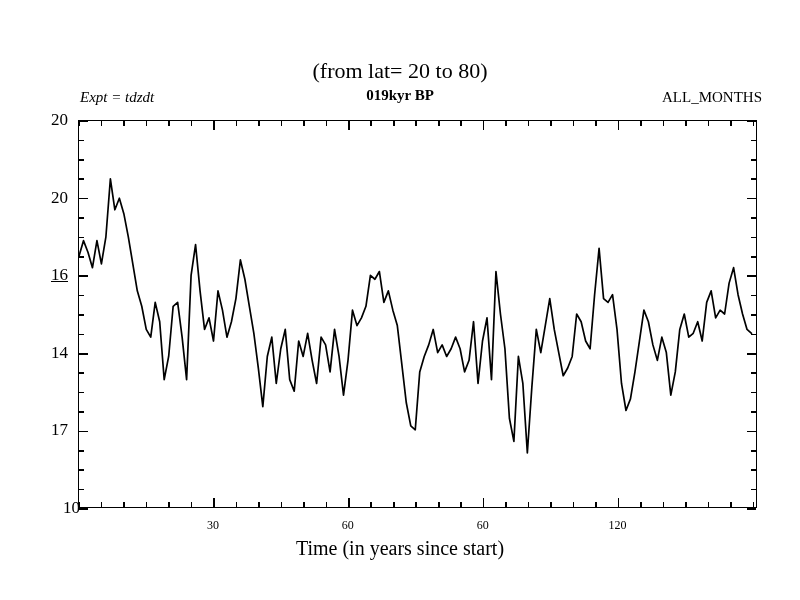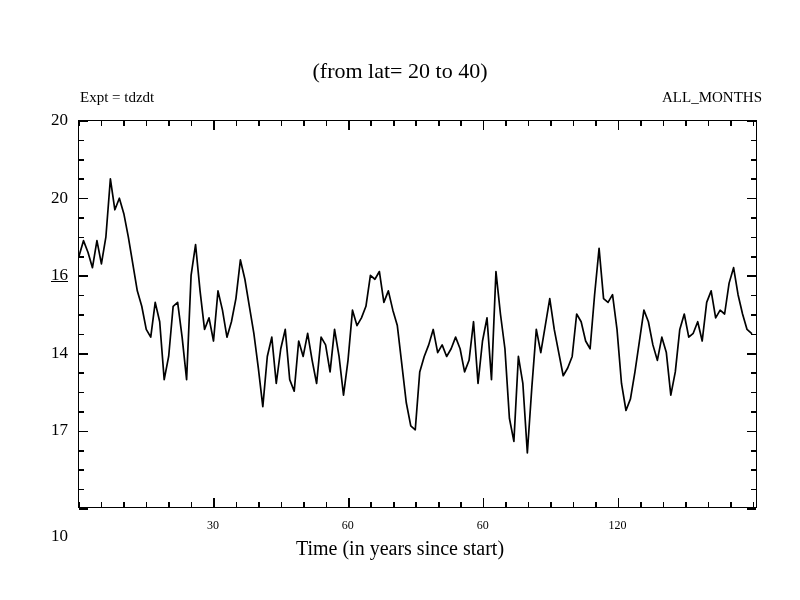--- a/index.html
+++ b/index.html
@@ -39,20 +39,21 @@
   }
 
   
   #annot-expt {
     position: absolute;
     left: 80px;
     top: 88px;
     font-size: 15px;
     line-height: 18px;
     white-space: nowrap;
+    font-style: italic;
   }
   #annot-period {
     position: absolute;
     left: 0;
     top: 86px;
     width: 800px;
     text-align: center;
     font-size: 15px;
     line-height: 18px;
     font-weight: bold;
@@ -125,23 +126,24 @@
     text-align: center;
     font-size: 20px;
     line-height: 24px;
   }
 </style>
 </head>
 <body>
 
 <div id="page">
 
-  <div id="title-sub">(from lat= 20 to 40)</div>
+  <div id="title-sub">(from lat= 20 to 80)</div>
 
   <div id="annot-expt">Expt = tdzdt</div>
+  <div id="annot-period">019kyr BP</div>
   <div id="annot-months">ALL_MONTHS</div>
 
   <div id="plot-frame">
     <svg id="plot-svg" viewBox="0 0 679 388" preserveAspectRatio="none">
       <polyline id="data-line" fill="none" stroke="#000000" stroke-width="1.7" stroke-linejoin="round" stroke-linecap="round" points="0.00,135.80 4.50,120.28 8.99,131.92 13.49,147.44 17.99,120.28 22.48,143.56 26.98,116.40 31.48,58.20 35.97,89.24 40.47,77.60 44.97,93.12 49.46,116.40 53.96,143.56 58.46,170.72 62.95,186.24 67.45,209.52 71.95,217.28 76.44,182.36 80.94,201.76 85.44,259.96 89.93,236.68 94.43,186.24 98.93,182.36 103.42,217.28 107.92,259.96 112.42,155.20 116.91,124.16 121.41,170.72 125.91,209.52 130.40,197.88 134.90,221.16 139.40,170.72 143.89,190.12 148.39,217.28 152.89,201.76 157.38,178.48 161.88,139.68 166.38,159.08 170.87,186.24 175.37,213.40 179.87,248.32 184.36,287.12 188.86,236.68 193.36,217.28 197.85,263.84 202.35,228.92 206.85,209.52 211.34,259.96 215.84,271.60 220.34,221.16 224.83,236.68 229.33,213.40 233.83,240.56 238.32,263.84 242.82,217.28 247.32,225.04 251.81,252.20 256.31,209.52 260.81,236.68 265.30,275.48 269.80,240.56 274.30,190.12 278.79,205.64 283.29,197.88 287.79,186.24 292.28,155.20 296.78,159.08 301.28,151.32 305.77,182.36 310.27,170.72 314.77,190.12 319.26,205.64 323.76,244.44 328.26,283.24 332.75,306.52 337.25,310.40 341.75,252.20 346.25,236.68 350.74,225.04 355.24,209.52 359.74,232.80 364.23,225.04 368.73,236.68 373.23,228.92 377.72,217.28 382.22,228.92 386.72,252.20 391.21,240.56 395.71,201.76 400.21,263.84 404.70,221.16 409.20,197.88 413.70,259.96 418.19,151.32 422.69,194.00 427.19,228.92 431.68,298.76 436.18,322.04 440.68,236.68 445.17,263.84 449.67,333.68 454.17,267.72 458.66,209.52 463.16,232.80 467.66,205.64 472.15,178.48 476.65,209.52 481.15,232.80 485.64,256.08 490.14,248.32 494.64,236.68 499.13,194.00 503.63,201.76 508.13,221.16 512.62,228.92 517.12,174.60 521.62,128.04 526.11,178.48 530.61,182.36 535.11,174.60 539.60,209.52 544.10,263.84 548.60,291.00 553.09,279.36 557.59,252.20 562.09,221.16 566.58,190.12 571.08,201.76 575.58,225.04 580.07,240.56 584.57,217.28 589.07,232.80 593.56,275.48 598.06,252.20 602.56,209.52 607.05,194.00 611.55,217.28 616.05,213.40 620.54,201.76 625.04,221.16 629.54,182.36 634.03,170.72 638.53,197.88 643.03,190.12 647.52,194.00 652.02,162.96 656.52,147.44 661.01,174.60 665.51,194.00 670.01,209.52 674.50,213.40"></polyline>
     </svg>
   <div class="tick ytick-major" style="top: 387.2px;"></div>
       <div class="tick ytick-major-r" style="top: 387.2px;"></div>
       <div class="tick ytick-minor" style="top: 367.8px;"></div>
       <div class="tick ytick-minor-r" style="top: 367.8px;"></div>
@@ -242,21 +244,21 @@
       <div class="tick xtick-minor" style="left: 628.736px;"></div>
       <div class="tick xtick-minor-t" style="left: 628.736px;"></div>
       <div class="tick xtick-minor" style="left: 651.22px;"></div>
       <div class="tick xtick-minor-t" style="left: 651.22px;"></div>
       <div class="tick xtick-minor" style="left: 673.703px;"></div>
       <div class="tick xtick-minor-t" style="left: 673.703px;"></div>
     </div>
 
   <div id="ticks-layer"></div>
   <div id="labels-layer">
-      <div class="ytick-label" style="left: 8px; top: 499px; margin-top: 28px;">10</div>
+      <div class="ytick-label" style="left: 20px; top: 499px;">10</div>
       <div class="ytick-label" style="left: 8px; top: 421.4px;">17</div>
       <div class="ytick-label" style="left: 8px; top: 343.8px;">14</div>
       <div class="ytick-label" style="left: 8px; top: 266.2px; text-decoration: underline;">16</div>
       <div class="ytick-label" style="left: 8px; top: 188.6px;">20</div>
       <div class="ytick-label" style="left: 8px; top: 111px;">20</div>
       <div class="xtick-label" style="left: 182.901px; top: 517px;">30</div>
       <div class="xtick-label" style="left: 317.801px; top: 517px;">60</div>
       <div class="xtick-label" style="left: 452.702px; top: 517px;">60</div>
       <div class="xtick-label" style="left: 587.603px; top: 517px;">120</div>
     </div>

